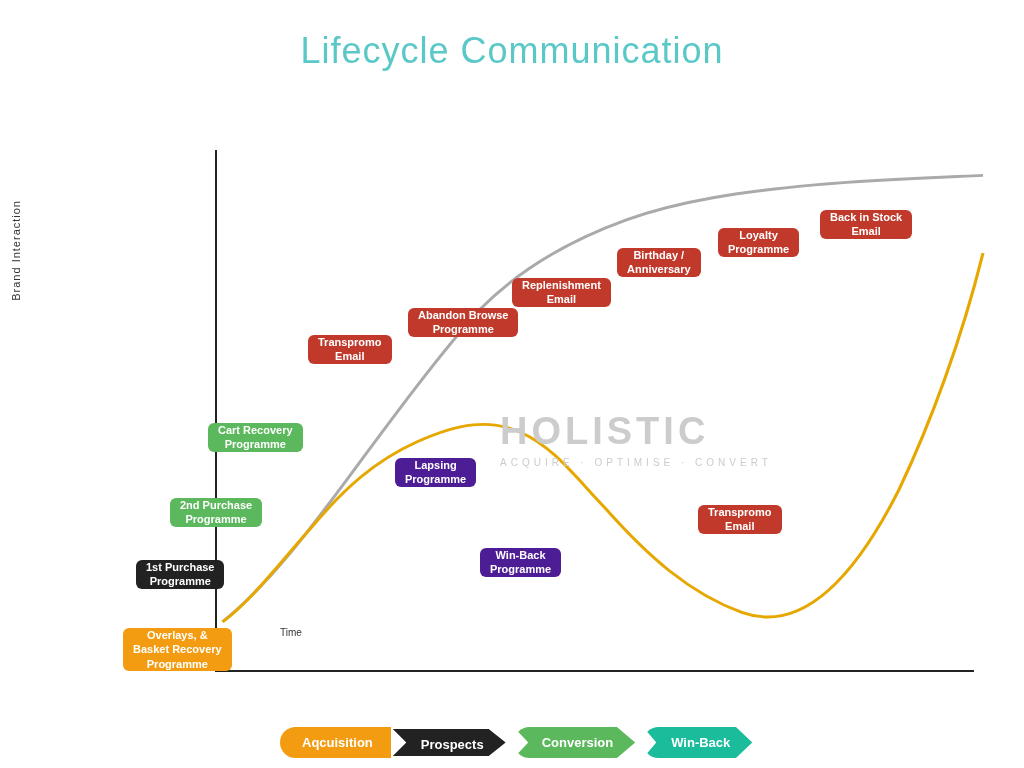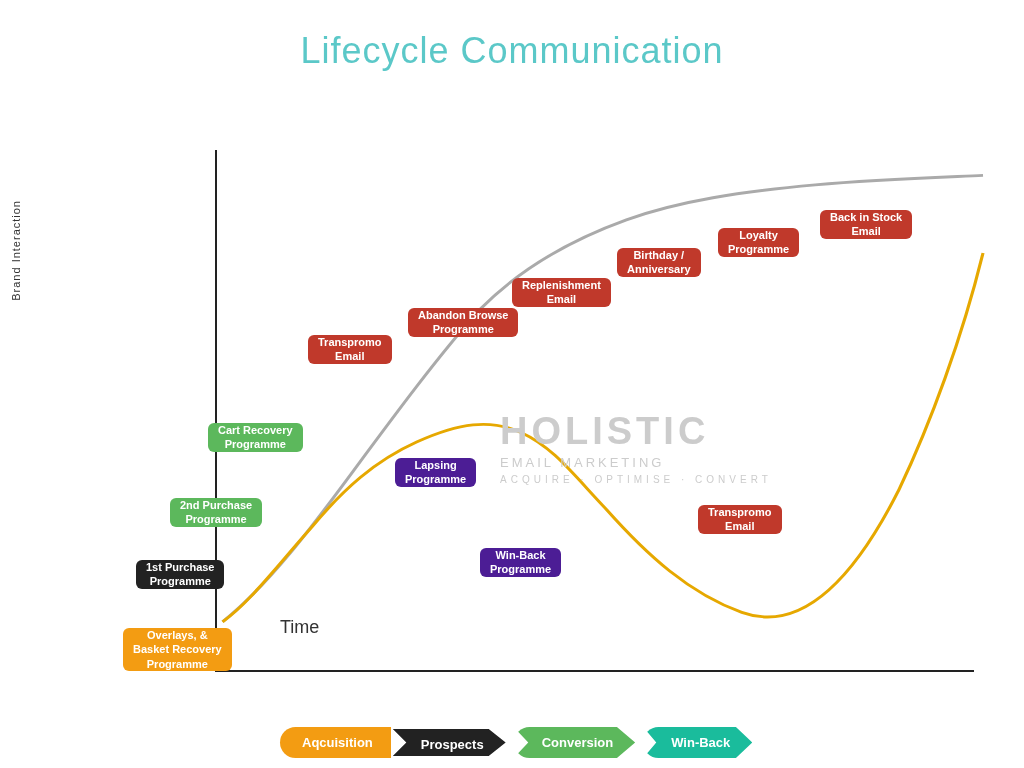--- a/index.html
+++ b/index.html
@@ -39,21 +39,21 @@
       writing-mode: vertical-rl;
       transform: rotate(180deg);
       letter-spacing: 1px;
     }
 
     
     .x-label {
       position: absolute;
       bottom: 50px;
       left: 220px;
-      font-size: 18px;
+      font-size: 10px;
       color: #333;
     }
 
     
     .axis-y {
       position: absolute;
       left: 155px;
       top: 20px;
       width: 2px;
       height: 520px;
@@ -175,21 +175,20 @@
 
   <svg class="curves-svg" viewBox="0 0 900 590" preserveAspectRatio="none">
 
     <path d="M155,520 C200,480 240,420 280,360 C320,300 360,240 400,190 C440,145 490,115 540,95 C590,75 650,65 720,58 C780,52 840,50 880,48" stroke="#aaa" stroke-width="3" fill="none"></path>
 
     <path d="M155,520 C180,500 200,470 240,420 C270,380 300,350 340,330 C380,310 410,305 440,320 C470,335 490,365 520,400 C560,450 600,490 650,510 C700,530 750,490 800,380 C830,310 860,220 880,130" stroke="#e6a800" stroke-width="3" fill="none"></path>
   </svg>
 
   <div class="watermark">
     <div class="watermark-main">HOLISTIC</div>
-    <div class="watermark-sub">EMAIL MARKETING</div>
     <div class="watermark-tagline">ACQUIRE · OPTIMISE · CONVERT</div>
   </div>
 
   <div class="bubble bubble-red" style="left:248px; top:205px; white-space:pre;">Transpromo
 Email</div>
 
   <div class="bubble bubble-red" style="left:348px; top:178px; white-space:pre;">Abandon Browse
 Programme</div>
 
   <div class="bubble bubble-red" style="left:452px; top:148px; white-space:pre;">Replenishment

